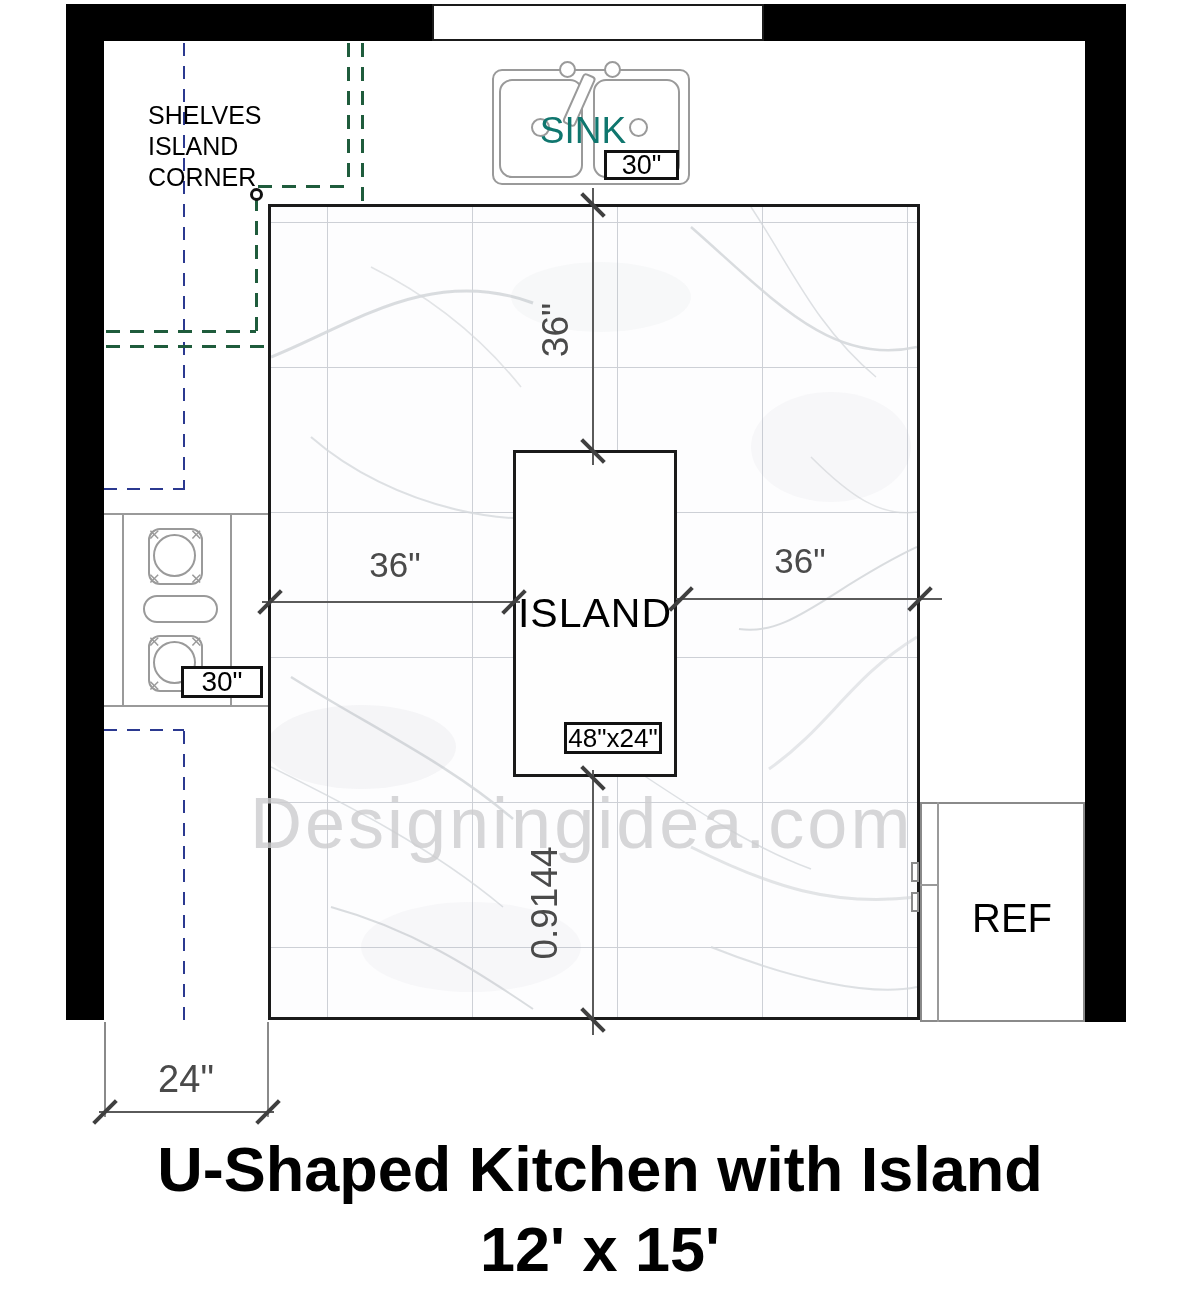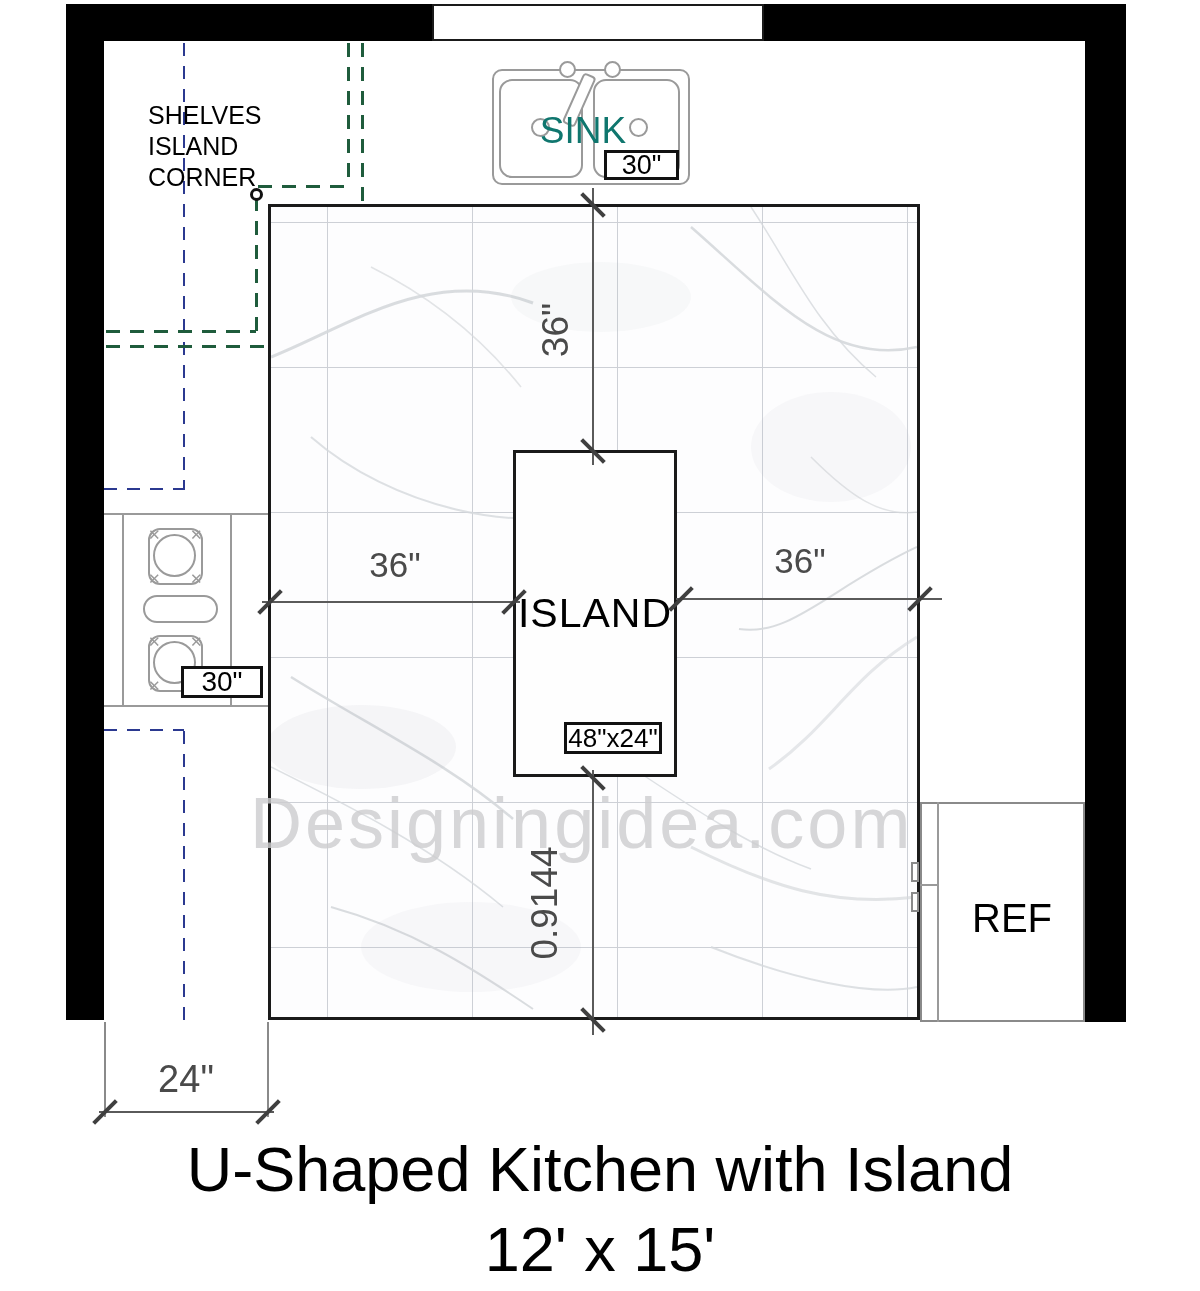--- a/index.html
+++ b/index.html
@@ -27,21 +27,21 @@
   .burner .ring{position:absolute;left:3px;top:4px;width:43px;height:43px;border:2px solid #9a9a9a;
                 border-radius:50%;box-sizing:border-box;}
   .bx{position:absolute;color:#9a9a9a;font-size:15px;line-height:15px;z-index:2;}
   .floor{position:absolute;left:268px;top:204px;width:652px;height:816px;box-sizing:border-box;
          border:3px solid #1a1a1a;z-index:1;background-color:#fdfdfe;
          background-image:linear-gradient(to right,#cdd0d6 1px,transparent 1px),
                           linear-gradient(to bottom,#cdd0d6 1px,transparent 1px);
          background-size:145px 145px;background-position:56px 15px;}
   .watermark{position:absolute;left:250px;top:782px;font-size:72px;letter-spacing:3px;color:#cdcdcf;
              opacity:.8;z-index:2;white-space:nowrap;text-align:right;}
-  .title{position:absolute;left:0;width:1200px;text-align:center;font-size:63px;color:#000;z-index:8;}
+  .title{position:absolute;left:0;width:1200px;text-align:center;font-size:63px;color:#000;z-index:8;font-weight:bold;}
 </style>
 </head>
 <body>
 
 <div id="canvas">
 
   <div class="wall" style="left:66px;top:4px;width:1060px;height:37px;"></div>
   <div class="abs" style="left:432px;top:4px;width:332px;height:37px;background:#fff;border:2px solid #1a1a1a;box-sizing:border-box;z-index:2;"></div>
   <div class="wall" style="left:66px;top:4px;width:38px;height:1016px;"></div>
   <div class="wall" style="left:1085px;top:4px;width:41px;height:1018px;"></div>

